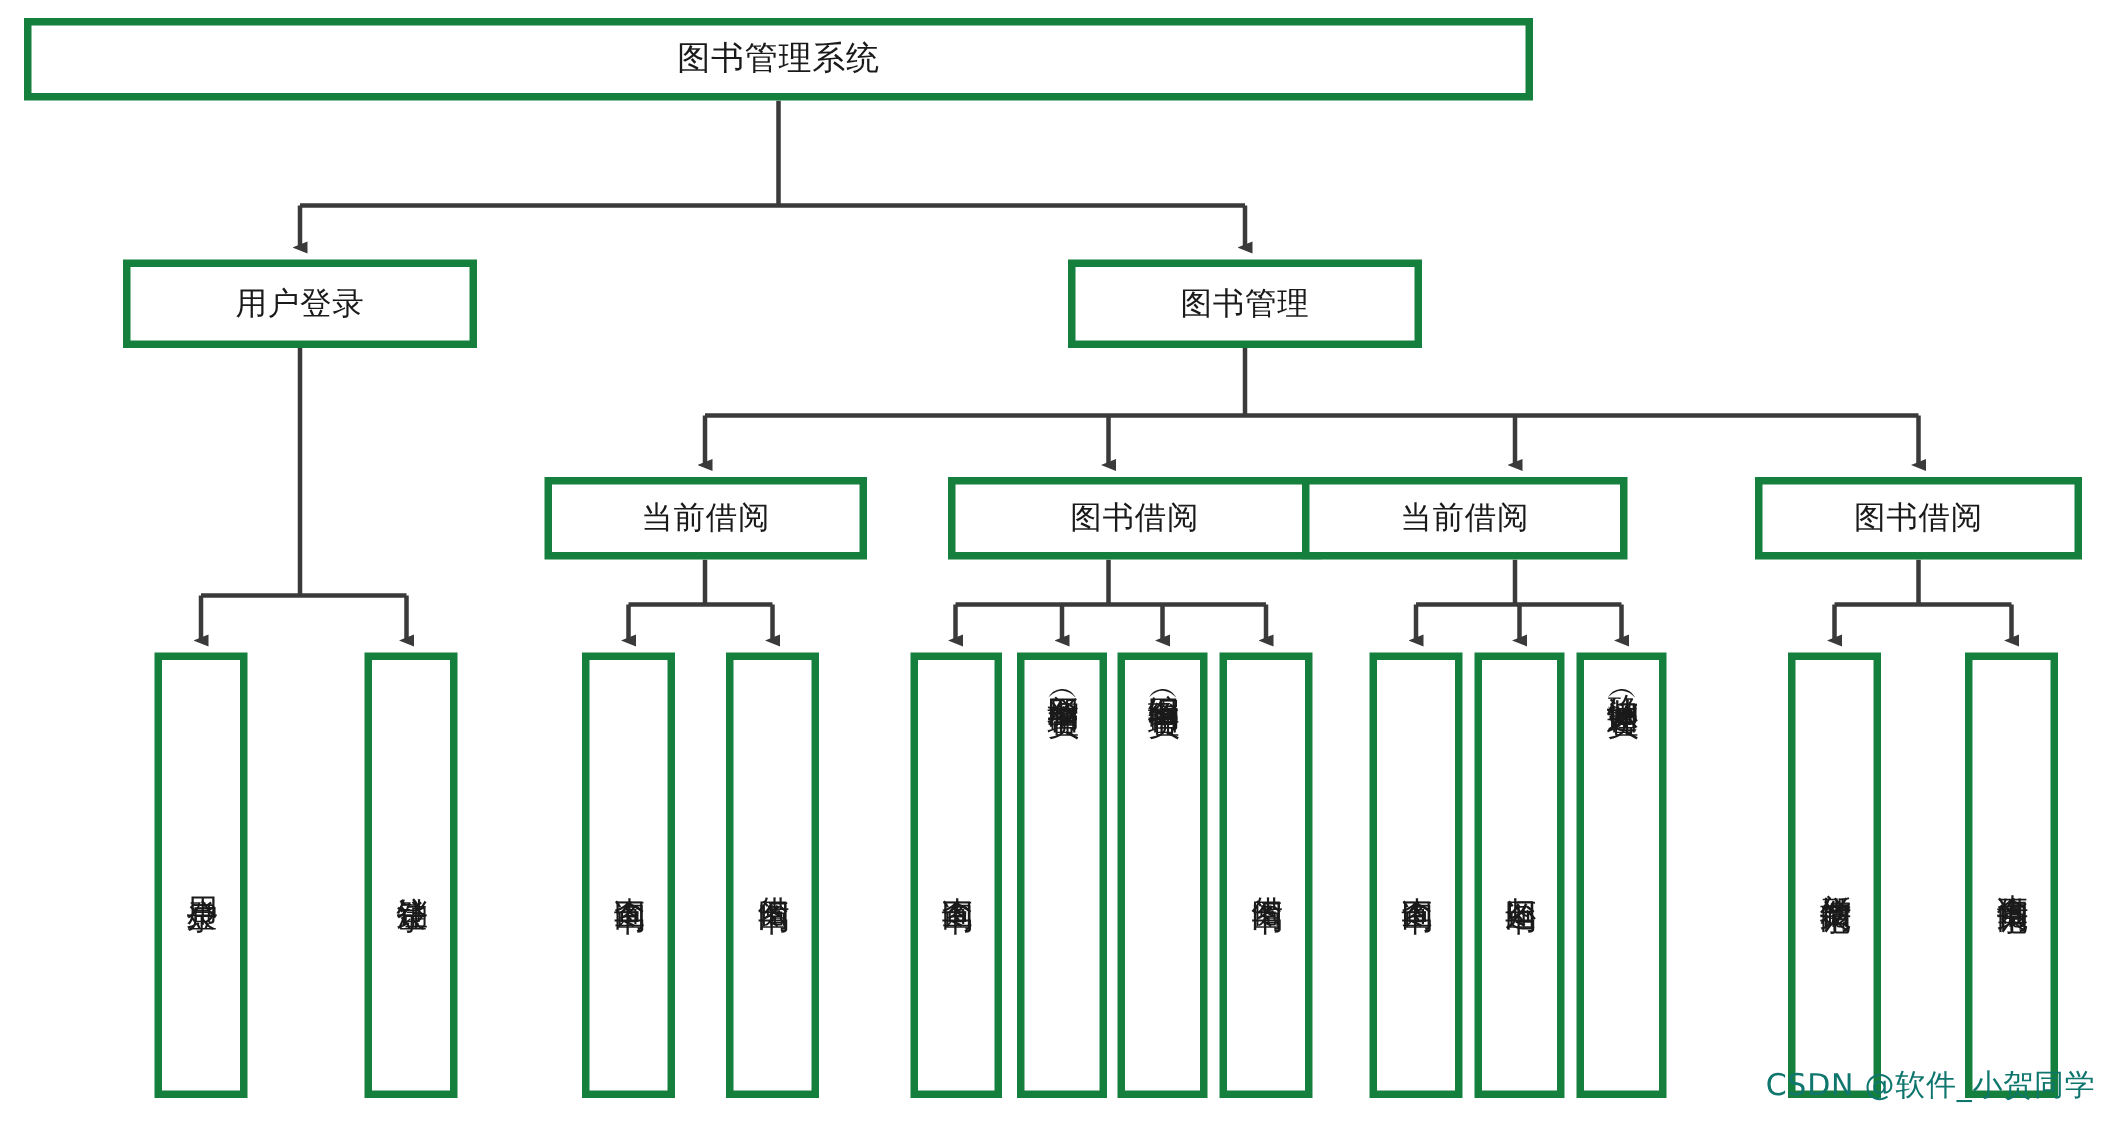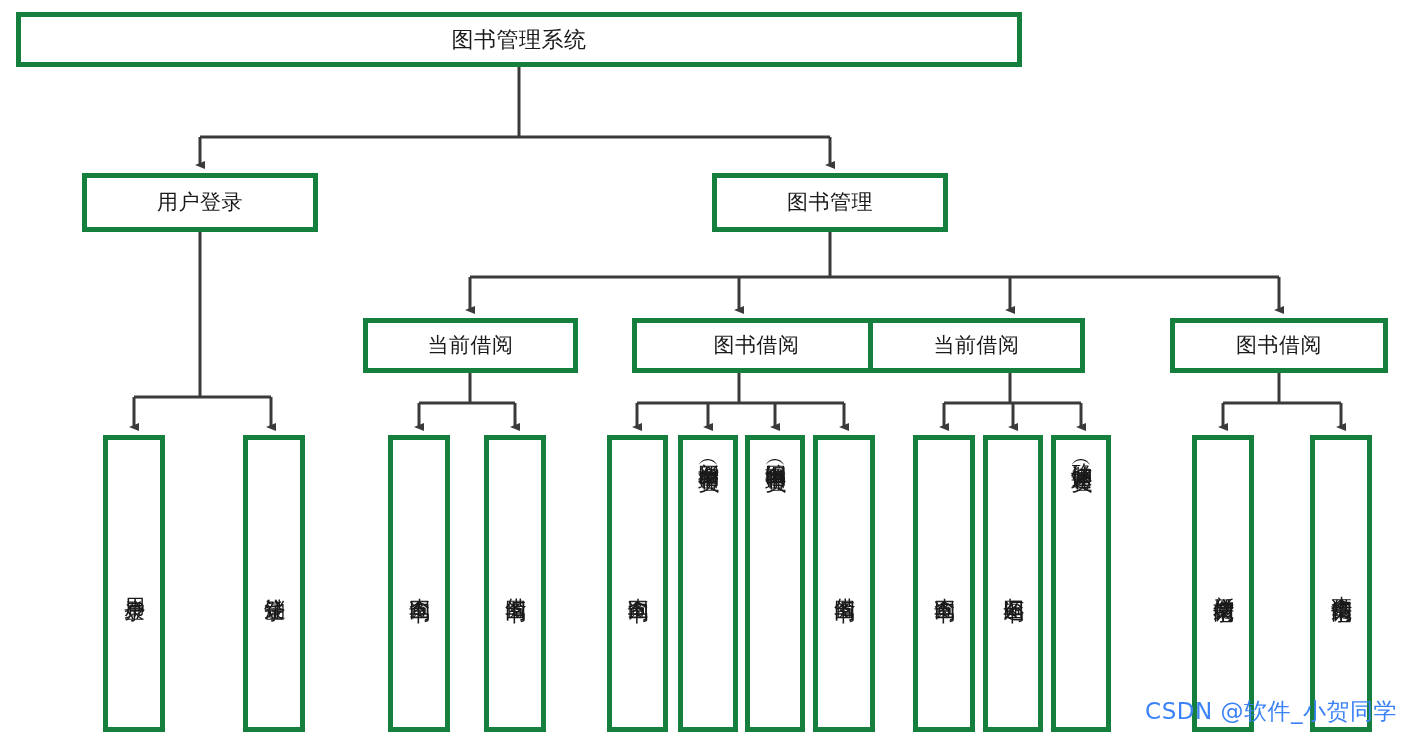--- a/index.html
+++ b/index.html
@@ -60,23 +60,23 @@
     letter-spacing: 1.5px;
     white-space: nowrap;
   }
   .node-leaf.leaf-short {
     align-items: center;
     padding-top: 0;
   }
   #watermark {
     position: absolute;
     right: 8px;
-    bottom: 20px;
-    font-size: 23px;
-    color: #3b82f6;
+    bottom: 10px;
+    font-size: 20px;
+    color: #0f766e;
     letter-spacing: 0.5px;
     white-space: nowrap;
     pointer-events: none;
   }
 </style>
 </head>
 <body>
 
 <div id="diagram-root">
 

